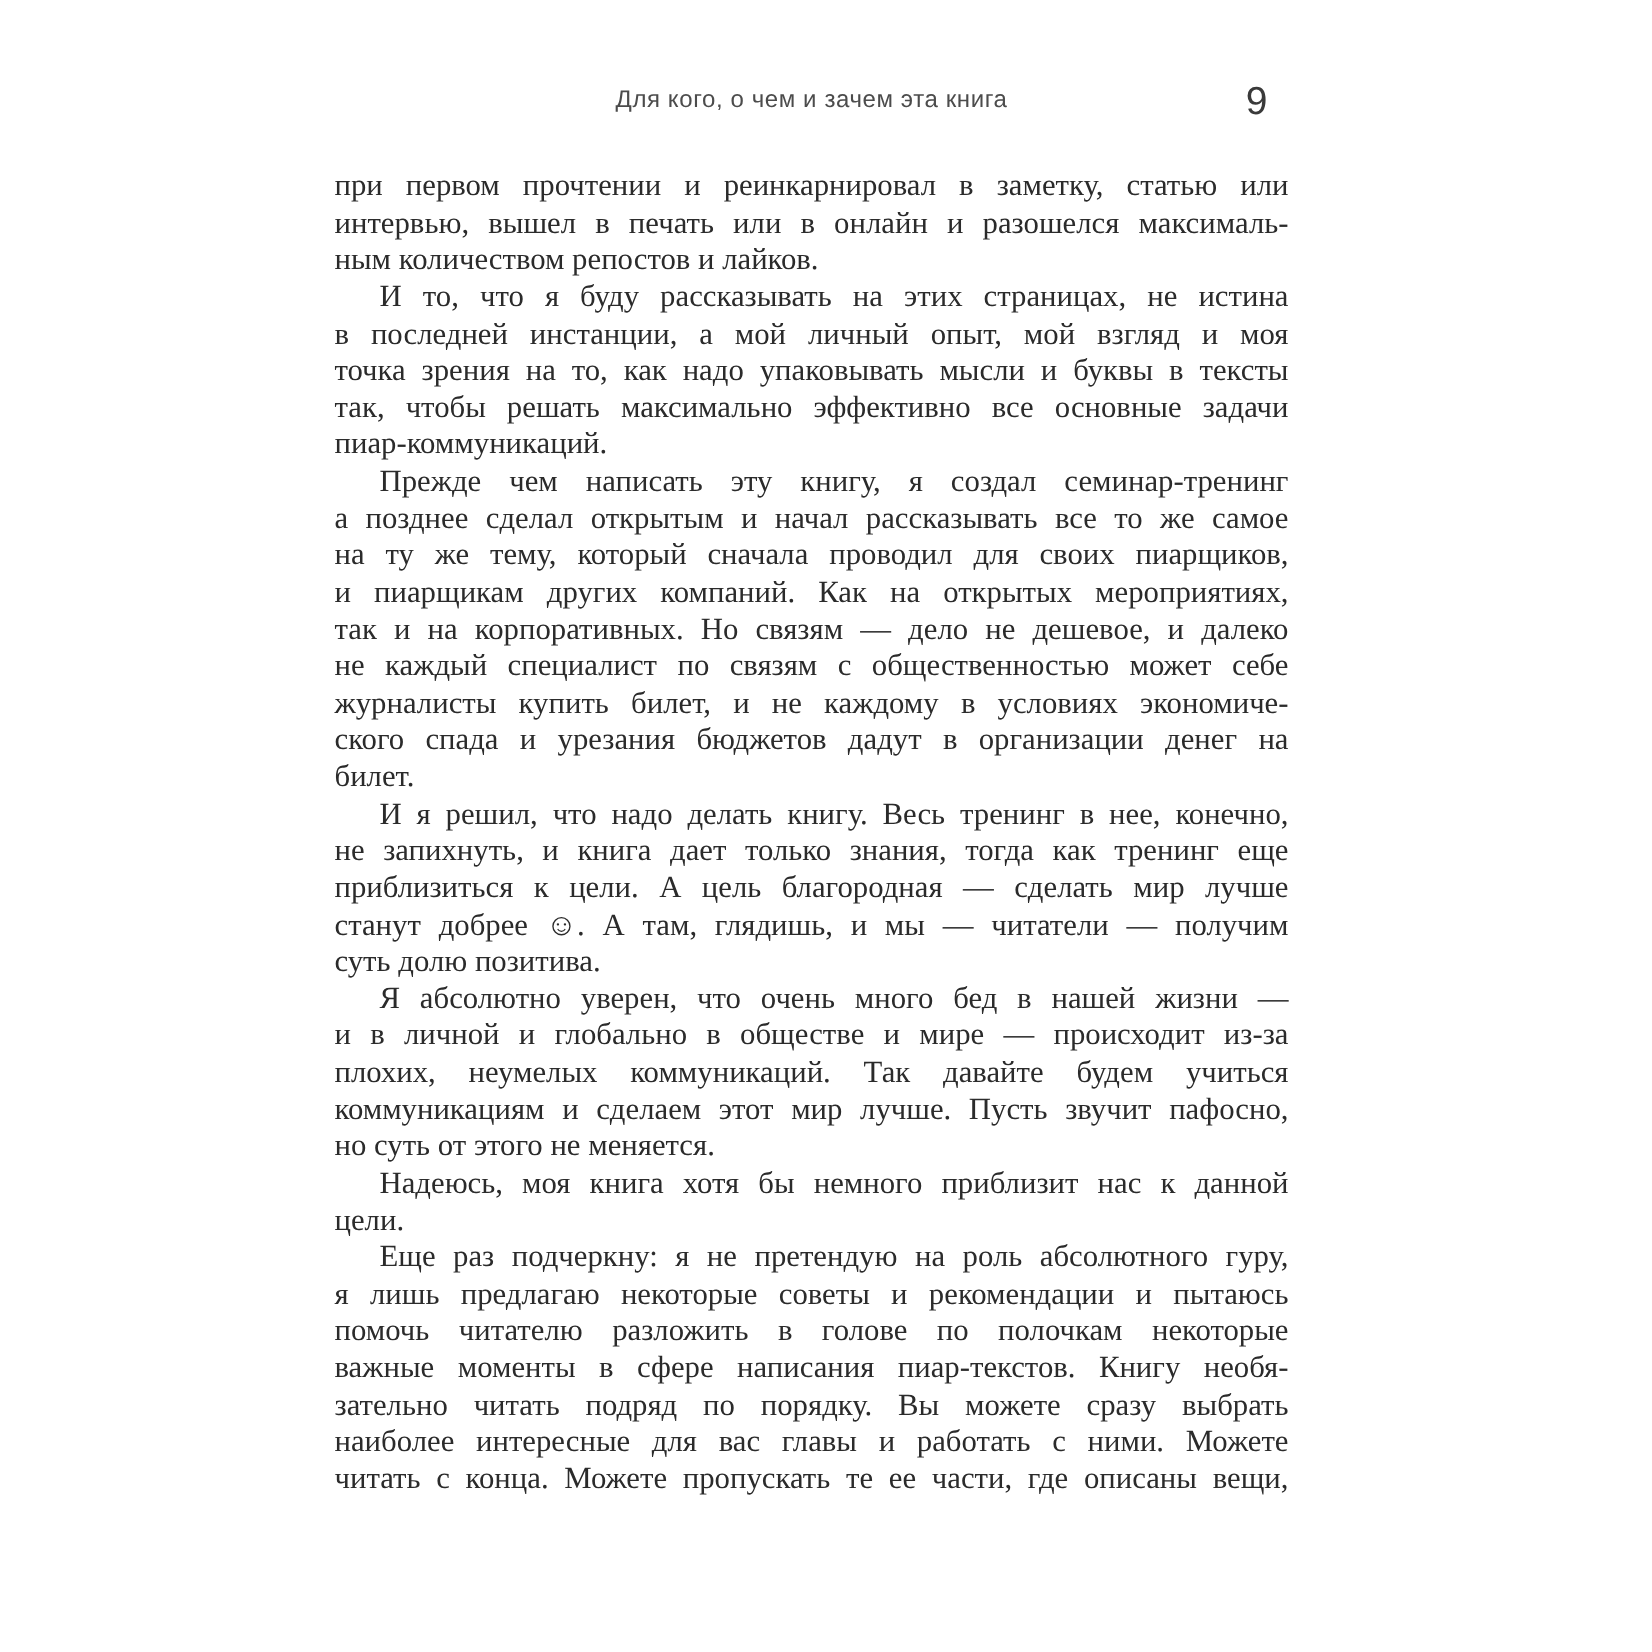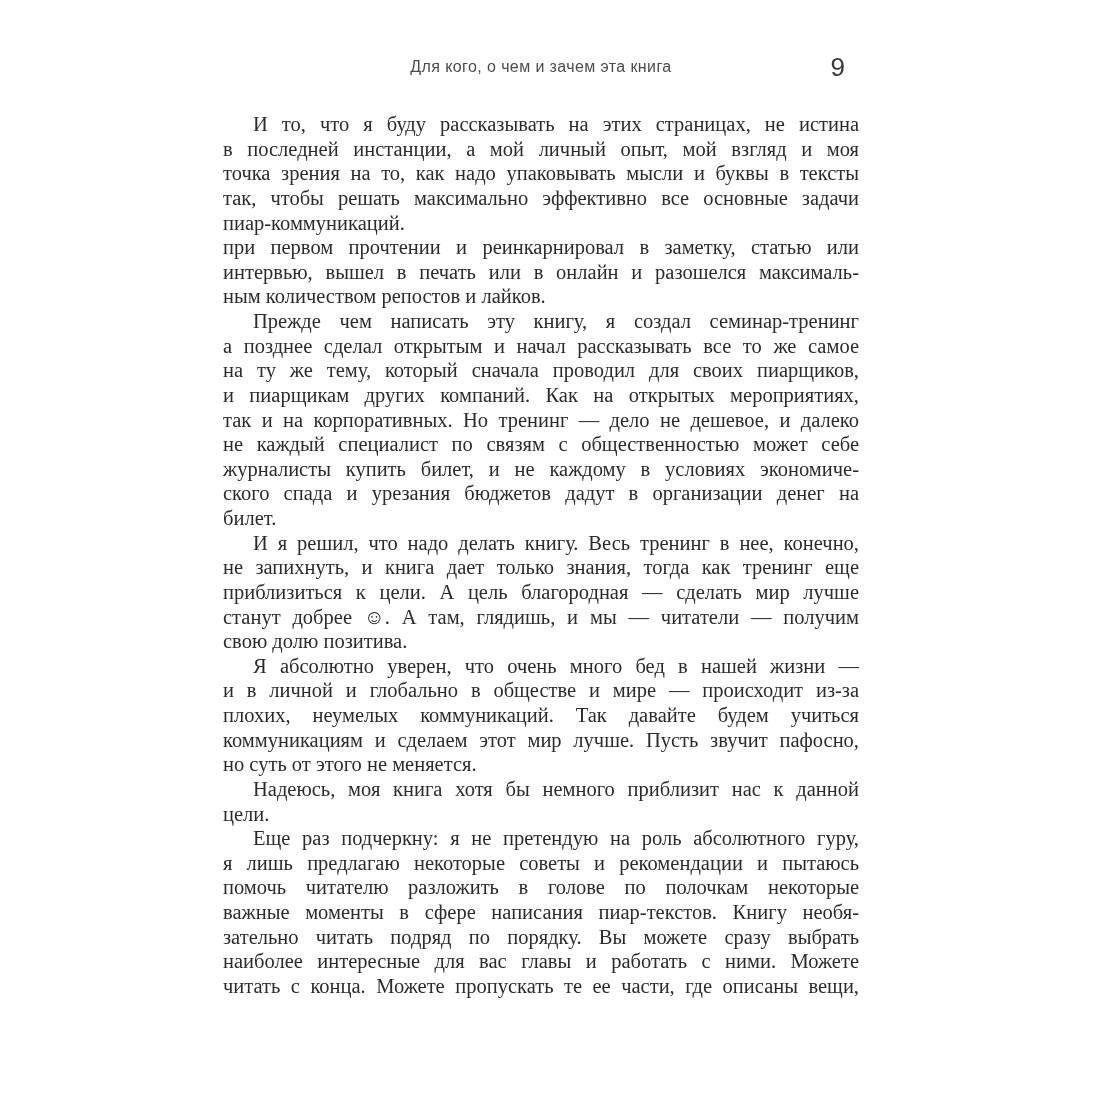--- a/index.html
+++ b/index.html
@@ -66,48 +66,48 @@
 </head>
 <body>
 
 <div class="page">
   <div class="running-head">
     <span class="running-title">Для кого, о чем и зачем эта книга</span>
     <span class="page-number">9</span>
   </div>
   <div class="text-block">
       <div class="paragraph">
+        <div class="line">при первом прочтении и реинкарнировал в заметку, статью или</div>
+        <div class="line">интервью, вышел в печать или в онлайн и разошелся максималь-</div>
+        <div class="line flush-last">ным количеством репостов и лайков.</div>
+      </div>
+      <div class="paragraph">
         <div class="line indent">И то, что я буду рассказывать на этих страницах, не истина</div>
         <div class="line">в последней инстанции, а мой личный опыт, мой взгляд и моя</div>
         <div class="line">точка зрения на то, как надо упаковывать мысли и буквы в тексты</div>
         <div class="line">так, чтобы решать максимально эффективно все основные задачи</div>
         <div class="line flush-last">пиар-коммуникаций.</div>
       </div>
       <div class="paragraph">
-        <div class="line">при первом прочтении и реинкарнировал в заметку, статью или</div>
-        <div class="line">интервью, вышел в печать или в онлайн и разошелся максималь-</div>
-        <div class="line flush-last">ным количеством репостов и лайков.</div>
-      </div>
-      <div class="paragraph">
         <div class="line indent">Прежде чем написать эту книгу, я создал семинар-тренинг</div>
         <div class="line">а позднее сделал открытым и начал рассказывать все то же самое</div>
         <div class="line">на ту же тему, который сначала проводил для своих пиарщиков,</div>
         <div class="line">и пиарщикам других компаний. Как на открытых мероприятиях,</div>
-        <div class="line">так и на корпоративных. Но тренинг — дело не дешевое, и далеко</div>
+        <div class="line">так и на корпоративных. Но связям — дело не дешевое, и далеко</div>
         <div class="line">не каждый специалист по связям с общественностью может себе</div>
         <div class="line">журналисты купить билет, и не каждому в условиях экономиче-</div>
         <div class="line">ского спада и урезания бюджетов дадут в организации денег на</div>
         <div class="line flush-last">билет.</div>
       </div>
       <div class="paragraph">
         <div class="line indent">И я решил, что надо делать книгу. Весь тренинг в нее, конечно,</div>
         <div class="line">не запихнуть, и книга дает только знания, тогда как тренинг еще</div>
         <div class="line">приблизиться к цели. А цель благородная — сделать мир лучше</div>
         <div class="line">станут добрее ☺. А там, глядишь, и мы — читатели — получим</div>
-        <div class="line flush-last">свою долю позитива.</div>
+        <div class="line flush-last">суть долю позитива.</div>
       </div>
       <div class="paragraph">
         <div class="line indent">Я абсолютно уверен, что очень много бед в нашей жизни —</div>
         <div class="line">и в личной и глобально в обществе и мире — происходит из-за</div>
         <div class="line">плохих, неумелых коммуникаций. Так давайте будем учиться</div>
         <div class="line">коммуникациям и сделаем этот мир лучше. Пусть звучит пафосно,</div>
         <div class="line flush-last">но суть от этого не меняется.</div>
       </div>
       <div class="paragraph">
         <div class="line indent">Надеюсь, моя книга хотя бы немного приблизит нас к данной</div>

